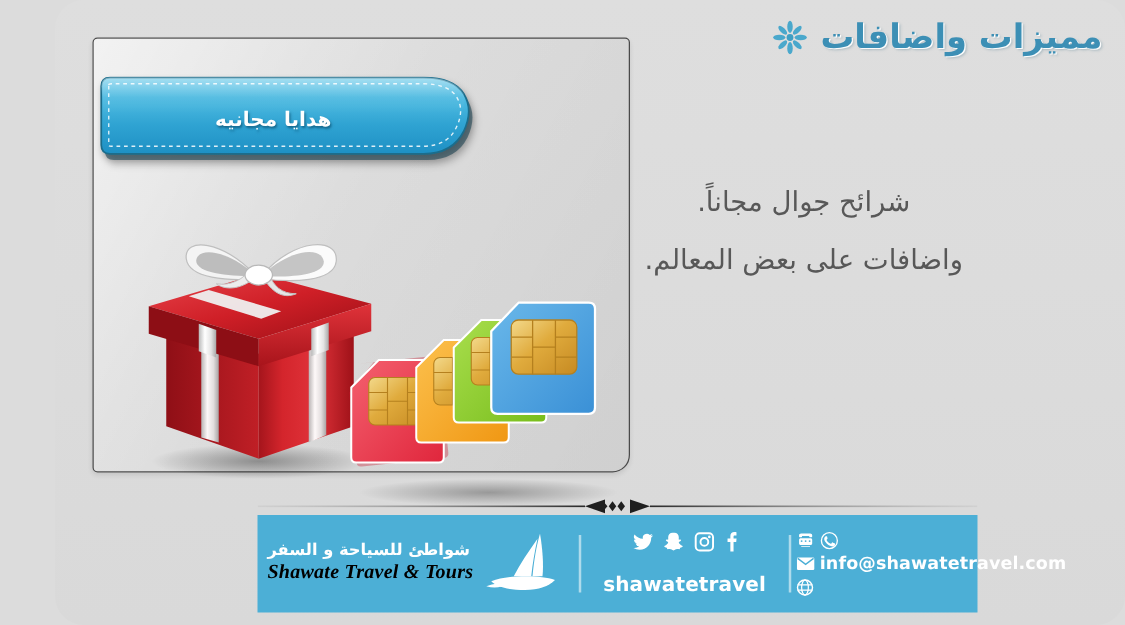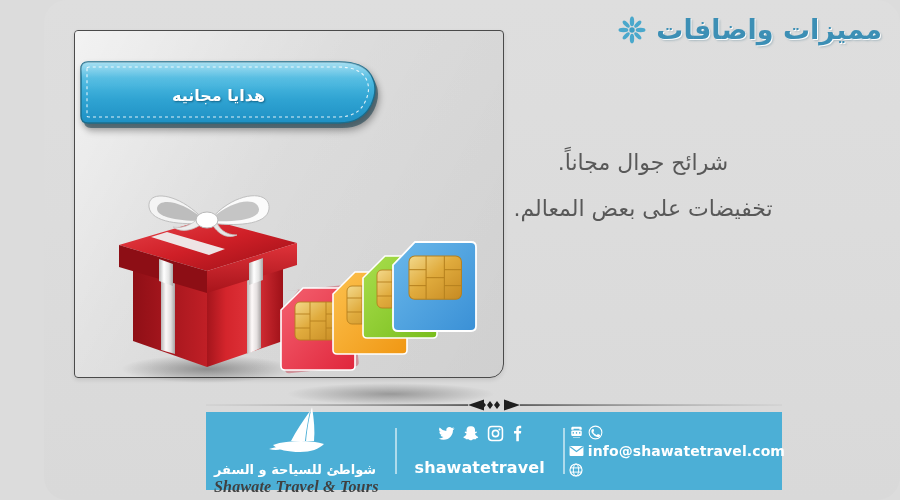--- a/index.html
+++ b/index.html
@@ -161,21 +161,20 @@
     background: #4cafd6;
     display: flex;
     flex-direction: row-reverse;
     align-items: center;
     direction: rtl;
   }
 
   .brand {
     flex: 0 0 auto;
     display: flex;
-    flex-direction: column;
     align-items: center;
     gap: 6px;
     padding: 0 12px 0 8px;
   }
   .brand-text {
     display: flex;
     flex-direction: column;
     align-items: flex-end;
     line-height: 1.15;
   }
@@ -185,21 +184,21 @@
     font-weight: bold;
     color: #ffffff;
     direction: rtl;
     white-space: nowrap;
   }
   .brand-en {
     font-family: "Liberation Serif", serif;
     font-style: italic;
     font-size: 16px;
     font-weight: bold;
-    color: #404040;
+    color: #000000;
     white-space: nowrap;
     letter-spacing: 0.2px;
   }
   .brand-mark { width: 62px; height: 52px; flex: 0 0 auto; display:block; }
 
   .divider-v {
     width: 2px;
     height: 46px;
     background: rgba(255,255,255,0.55);
     flex: 0 0 auto;
@@ -278,21 +277,21 @@
           <ellipse cx="6.6" cy="16" rx="5.2" ry="2.3"></ellipse>
           <ellipse cx="25.4" cy="16" rx="5.2" ry="2.3"></ellipse>
         </g>
         <circle cx="16" cy="16" r="3.1" fill="#3f9fc4"></circle>
       </g>
     </svg>
   </div>
 
   <div class="body-text">
     <div class="body-line">شرائح جوال مجاناً.</div>
-    <div class="body-line">تخفيضات على بعض المعالم.</div>
+    <div class="body-line">واضافات على بعض المعالم.</div>
   </div>
 
   <div class="card">
     <div class="card-sheen"></div>
 
     <div class="ribbon">
       <svg class="ribbon-svg" viewBox="0 0 305 68">
         <defs>
           <linearGradient id="ribGrad" x1="0" y1="0" x2="0" y2="1">
             <stop offset="0%" stop-color="#5fc6e8"></stop>

